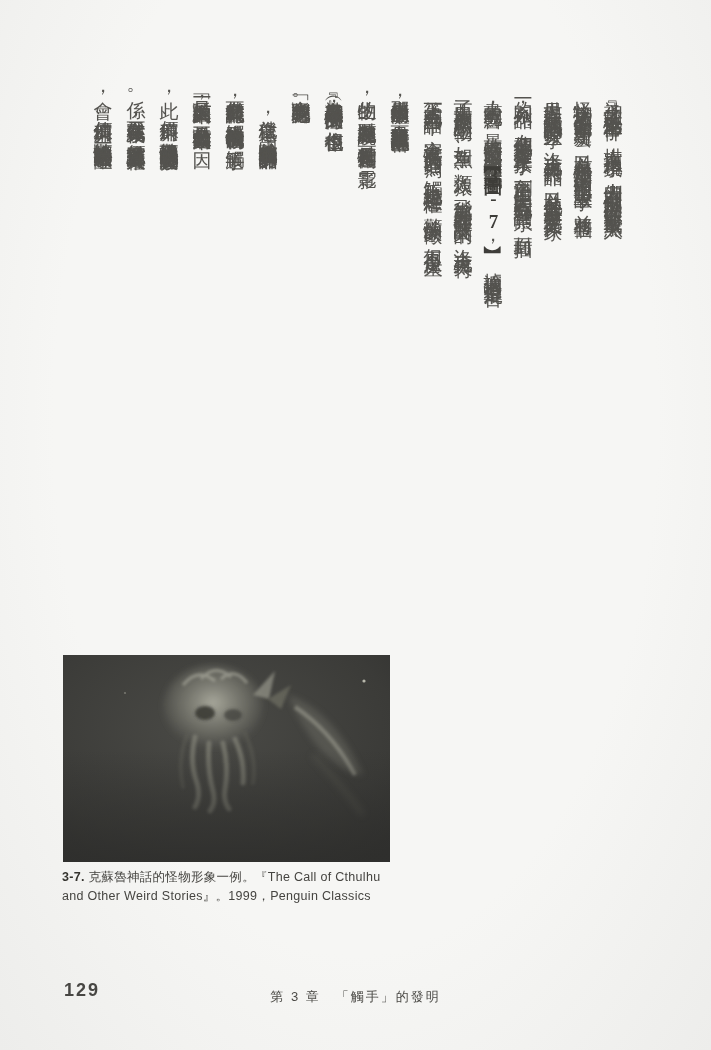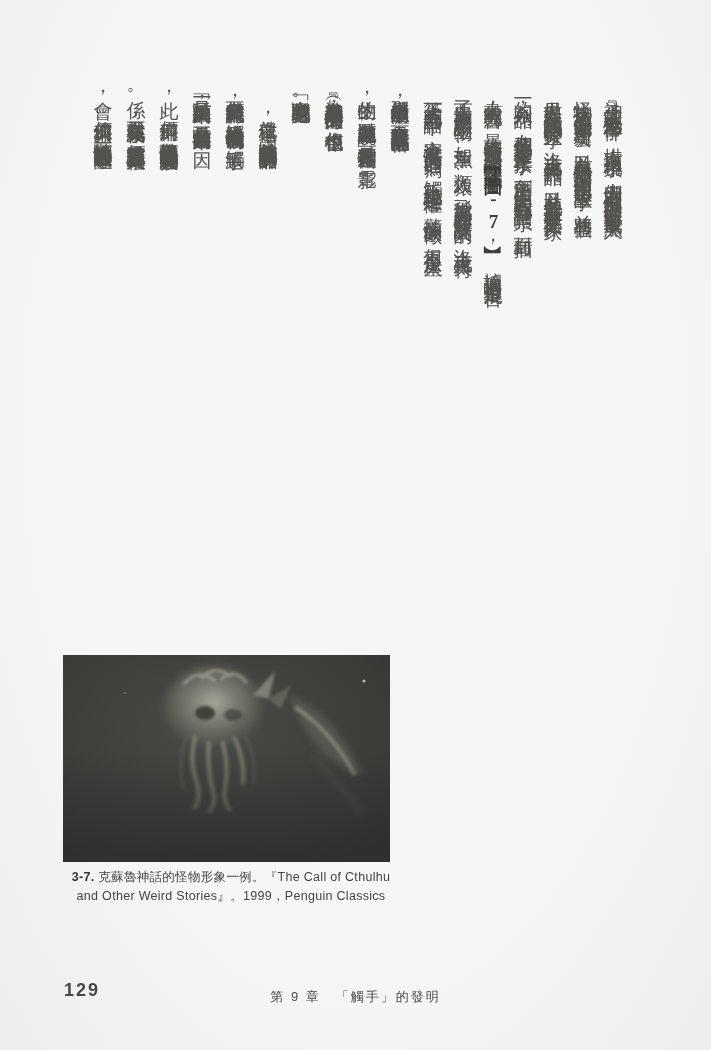--- a/index.html
+++ b/index.html
@@ -33,21 +33,20 @@
     background:#3b3b39;
   }
   .figure svg{display:block;}
 
   .caption{
     position:absolute;left:62px;top:868px;width:338px;
     margin:0;
     font-family:"Liberation Sans","DejaVu Sans",sans-serif;
     font-size:12.5px;line-height:1.55;letter-spacing:0.3px;
     color:#454440;
-    text-align:center;
   }
   .caption b{font-weight:bold;color:#35342f;}
 
   .page-number{
     position:absolute;left:64px;top:980px;
     font-family:"Liberation Sans","DejaVu Sans",sans-serif;
     font-size:18px;font-weight:bold;letter-spacing:2px;
     color:#474643;
   }
   .chapter{
@@ -144,15 +143,15 @@
       <circle cx="301" cy="26" r="1.6" fill="#c4c4b8" opacity="0.9"></circle>
       <circle cx="62" cy="38" r="1.1" fill="#9a9a90" opacity="0.6"></circle>
 
       <rect x="0" y="95" width="327" height="112" fill="url(#fade)"></rect>
     </svg>
   </div>
 
   <p class="caption"><b>3-7.</b> <span>克蘇魯神話的怪物形象一例。『The Call of Cthulhu and Other Weird Stories』。1999，Penguin Classics</span></p>
 
   <div class="page-number">129</div>
-  <div class="chapter">第 9 章　「觸手」的發明</div>
+  <div class="chapter">第 3 章　「觸手」的發明</div>
 
 </div>
 
 </body></html>

